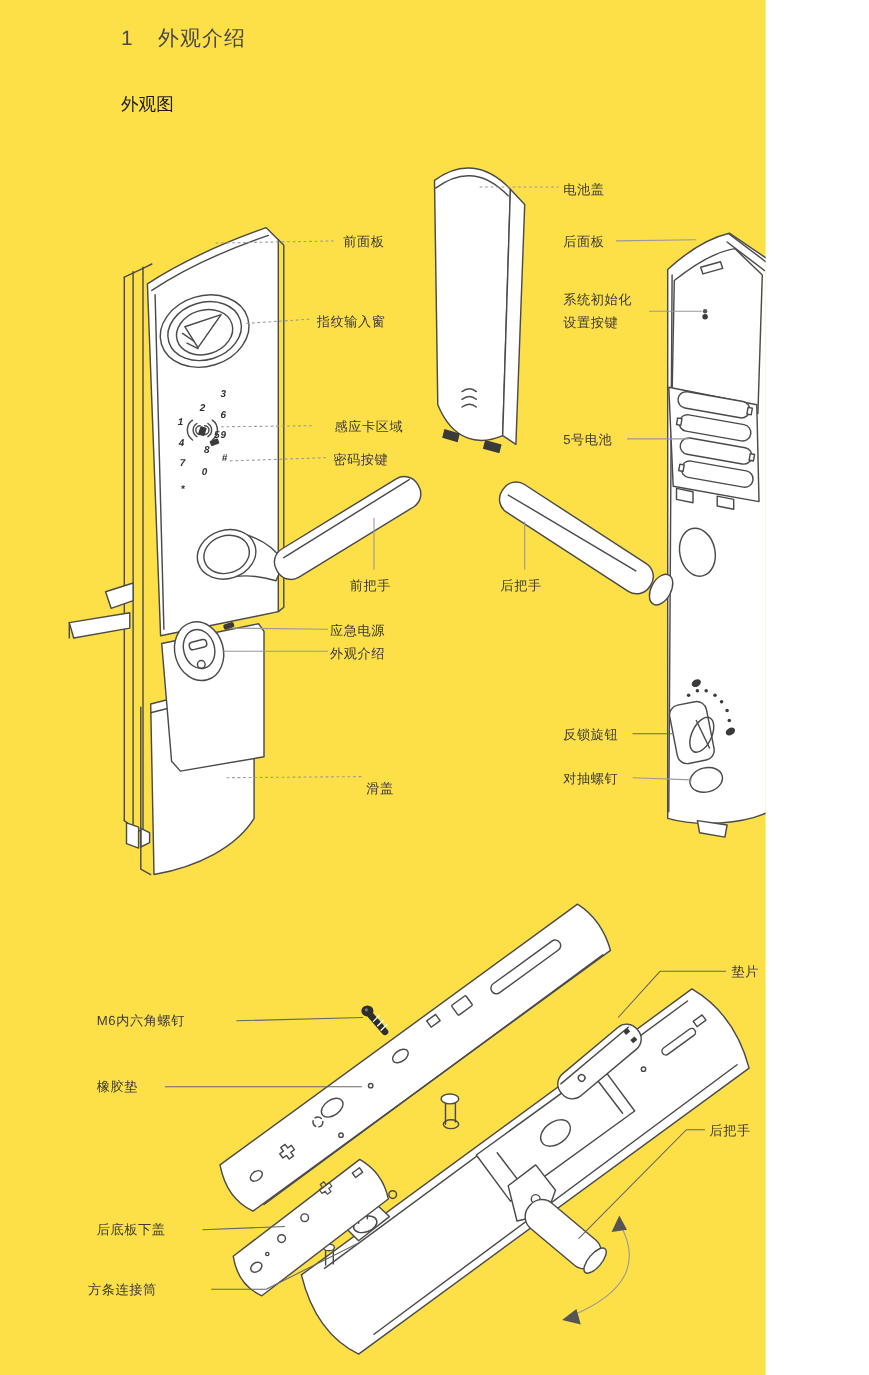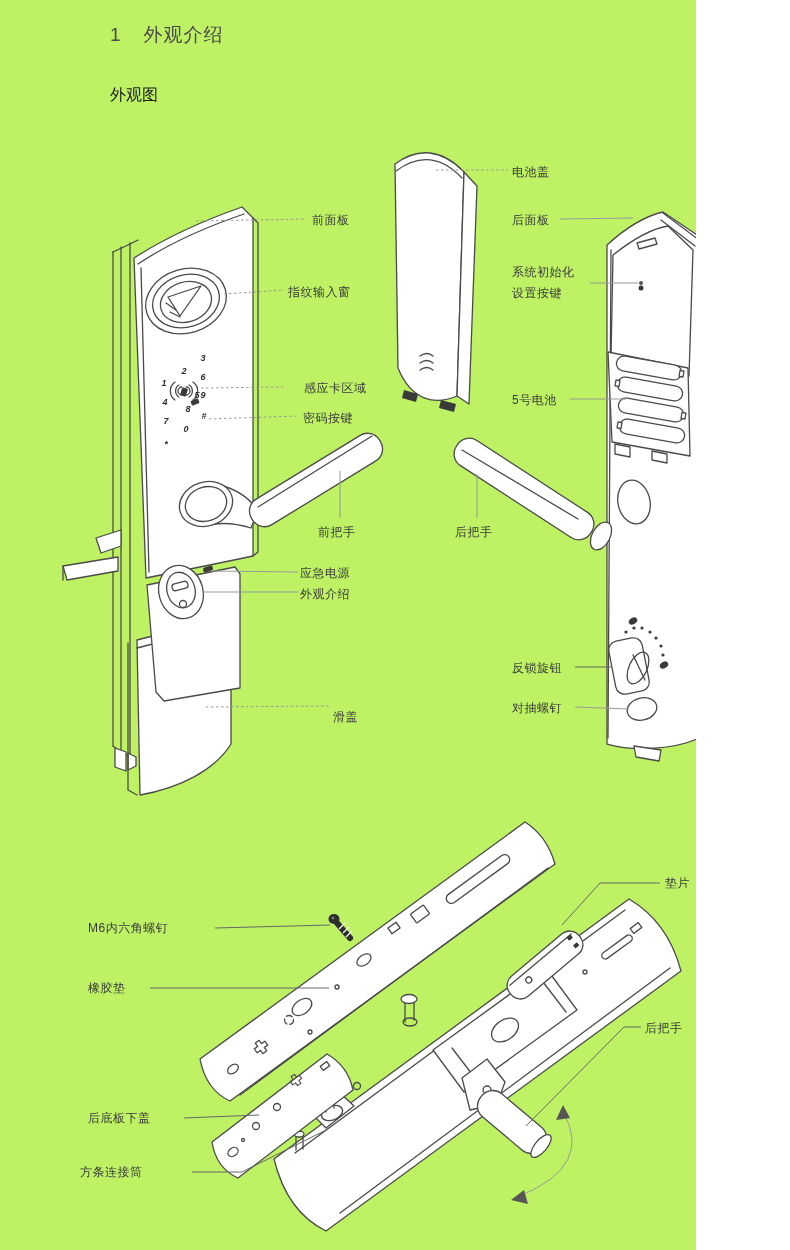--- a/index.html
+++ b/index.html
@@ -1,16 +1,16 @@
 <!DOCTYPE html>
 <html><head>
 <meta charset="utf-8">
 <style>
   html,body{margin:0;padding:0;background:#fff;}
-  #page{position:relative;width:696px;height:1250px;background:#bef264;overflow:hidden;
+  #page{position:relative;width:696px;height:1250px;background:#fde047;overflow:hidden;
         font-family:"Liberation Sans","DejaVu Sans",sans-serif;}
   #art{position:absolute;left:0;top:0;}
   .title{position:absolute;left:110px;top:22px;font-size:19px;color:#4a4a4a;letter-spacing:1px;}
   .title .num{margin-right:22px;}
   .subtitle{position:absolute;left:110px;top:85px;font-size:16px;font-weight:normal;color:#1c1c1c;}
   .lbl{position:absolute;font-size:12px;color:#3a3a3a;letter-spacing:.5px;white-space:pre-line;line-height:21px;}
   
   .s{fill:none;stroke:#4a4a4a;stroke-width:1.3;stroke-linejoin:round;stroke-linecap:round;}
   .w{fill:#fff;stroke:#4a4a4a;stroke-width:1.3;stroke-linejoin:round;stroke-linecap:round;}
   .f{fill:#3a3a3a;stroke:none;}

